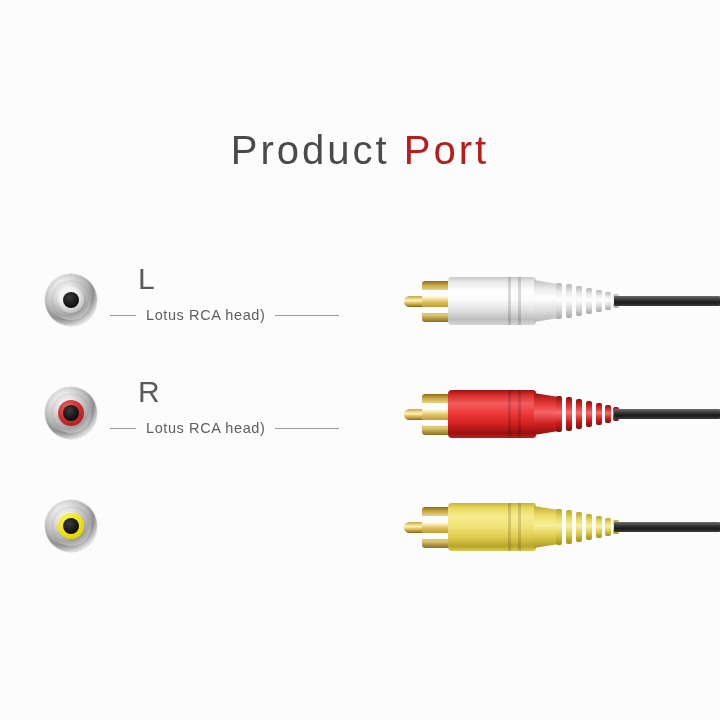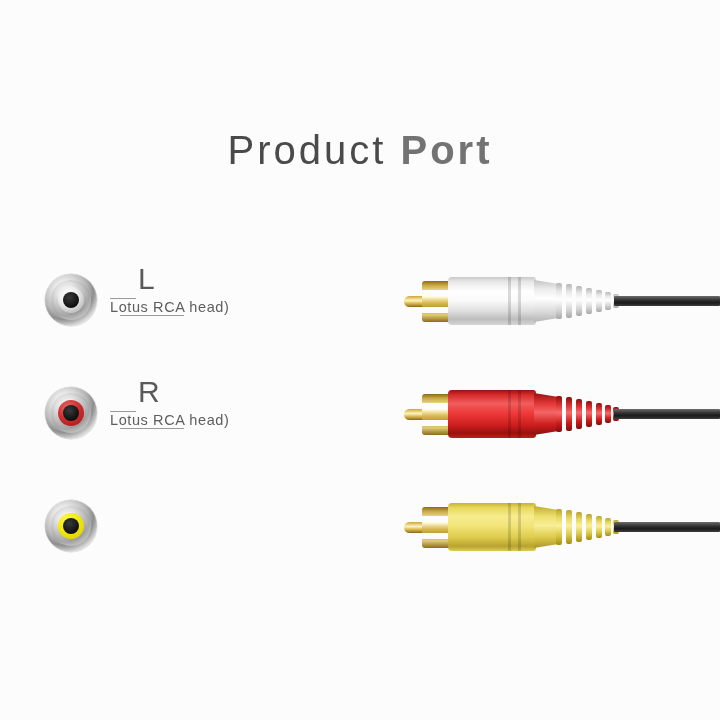--- a/index.html
+++ b/index.html
@@ -28,21 +28,21 @@
     top: 128px;
     left: 0;
     width: 720px;
     text-align: center;
     font-size: 40px;
     letter-spacing: 3px;
     font-weight: 400;
     white-space: nowrap;
   }
   .title .t-main { color: #4a4a4a; }
-  .title .t-accent { color: #737373; font-weight: bold; }
+  .title .t-accent { color: #b91c1c; }
 
   
   .row {
     position: absolute;
     left: 0;
     width: 720px;
     height: 120px;
   }
   .row-1 { top: 250px; }
   .row-2 { top: 363px; }
@@ -110,26 +110,26 @@
     position: absolute;
     left: 28px;
     top: 2px;
     font-size: 30px;
     color: #5a5a5a;
     font-weight: 400;
     letter-spacing: 1px;
   }
   .caption-line {
     position: absolute;
-    top: 38px;
+    top: 44px;
     left: 0;
     width: 260px;
     height: 22px;
     display: flex;
-    flex-direction: column;
+    align-items: center;
   }
   .dash {
     height: 1px;
     background: #9a9a9a;
     flex: none;
   }
   .dash-left { width: 26px; margin-right: 10px; }
   .dash-right { width: 64px; margin-left: 10px; }
   .caption-text {
     font-size: 14.5px;

